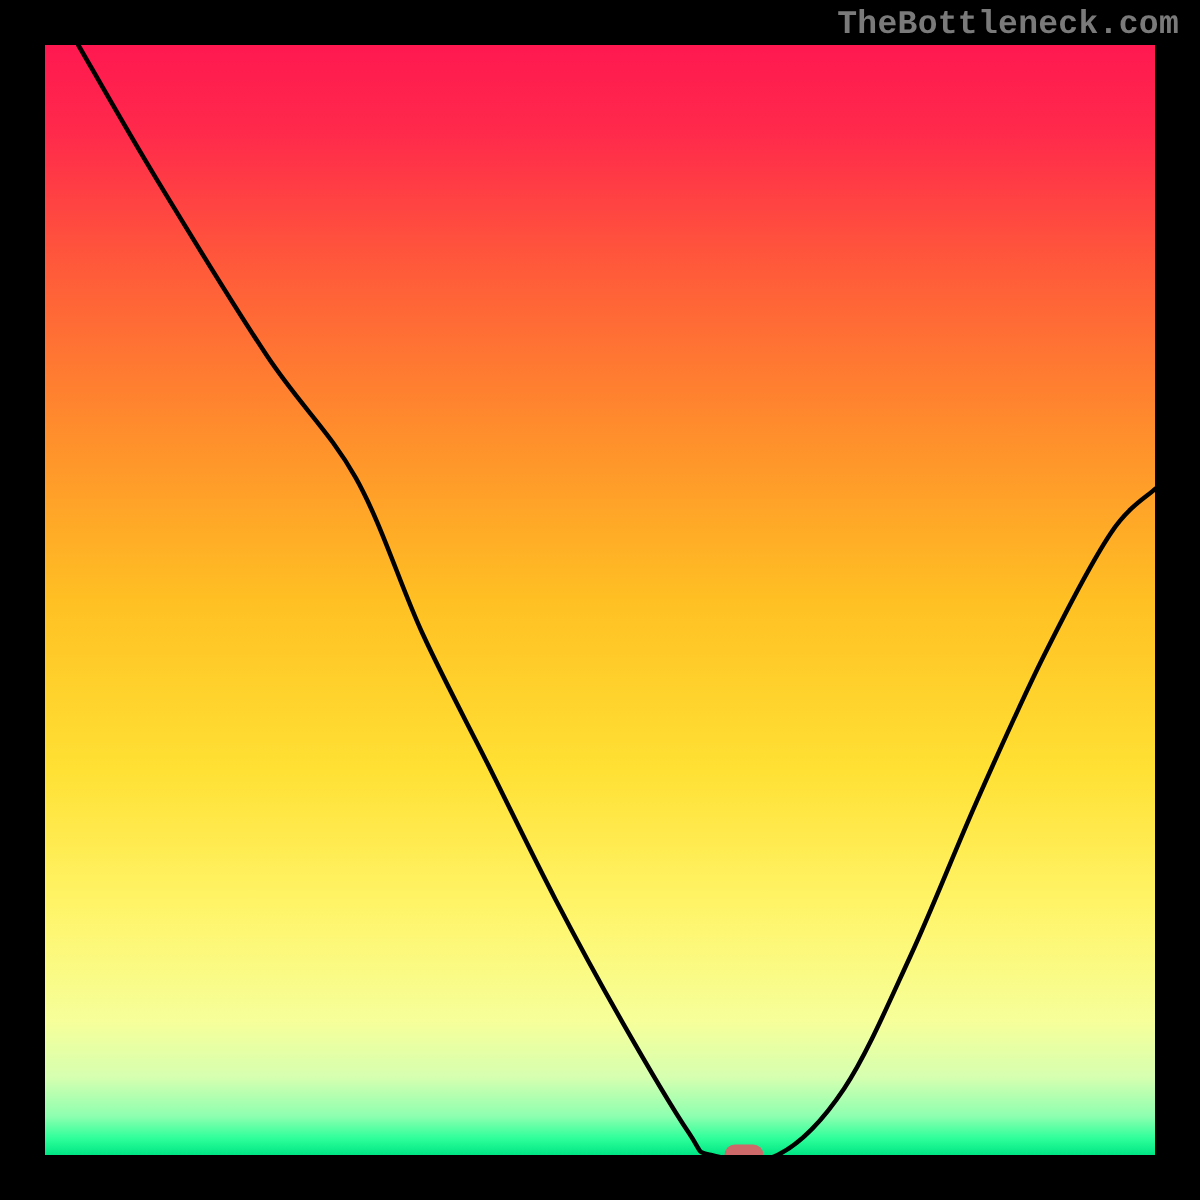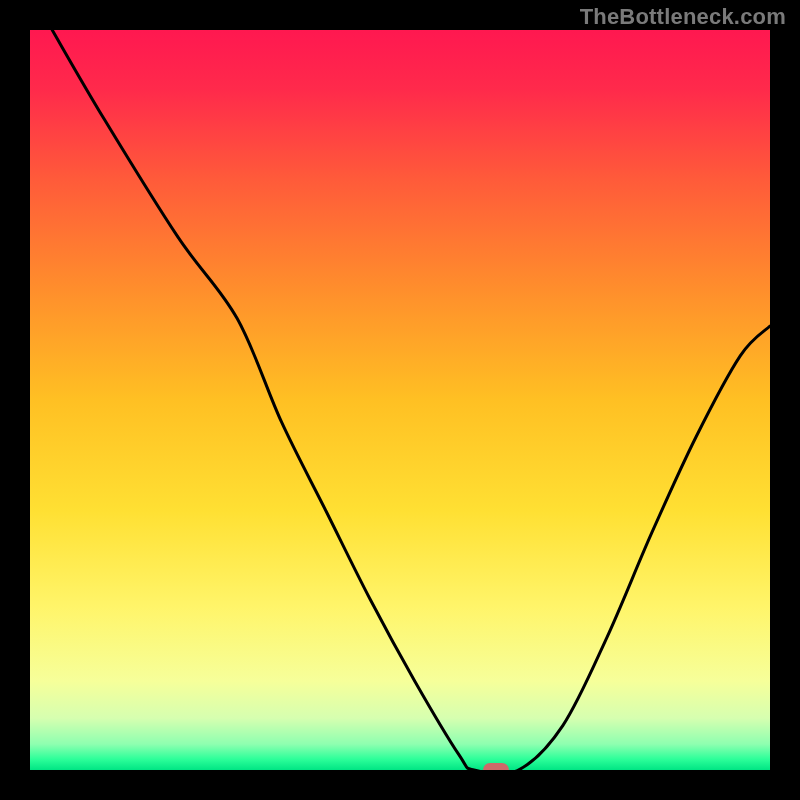--- a/index.html
+++ b/index.html
@@ -17,21 +17,21 @@
     height: 800px;
     background: #000;
   }
   .watermark {
     position: absolute;
     top: 4px;
     right: 14px;
     color: #7a7a7a;
     font-size: 22px;
     font-weight: 600;
-    font-family: Liberation Sans, sans-serif;
+    font-family: Liberation Mono, monospace;
     letter-spacing: 0.2px;
     z-index: 10;
   }
   .plot {
     position: absolute;
     left: 30px;
     top: 30px;
     width: 740px;
     height: 740px;
     overflow: hidden;

